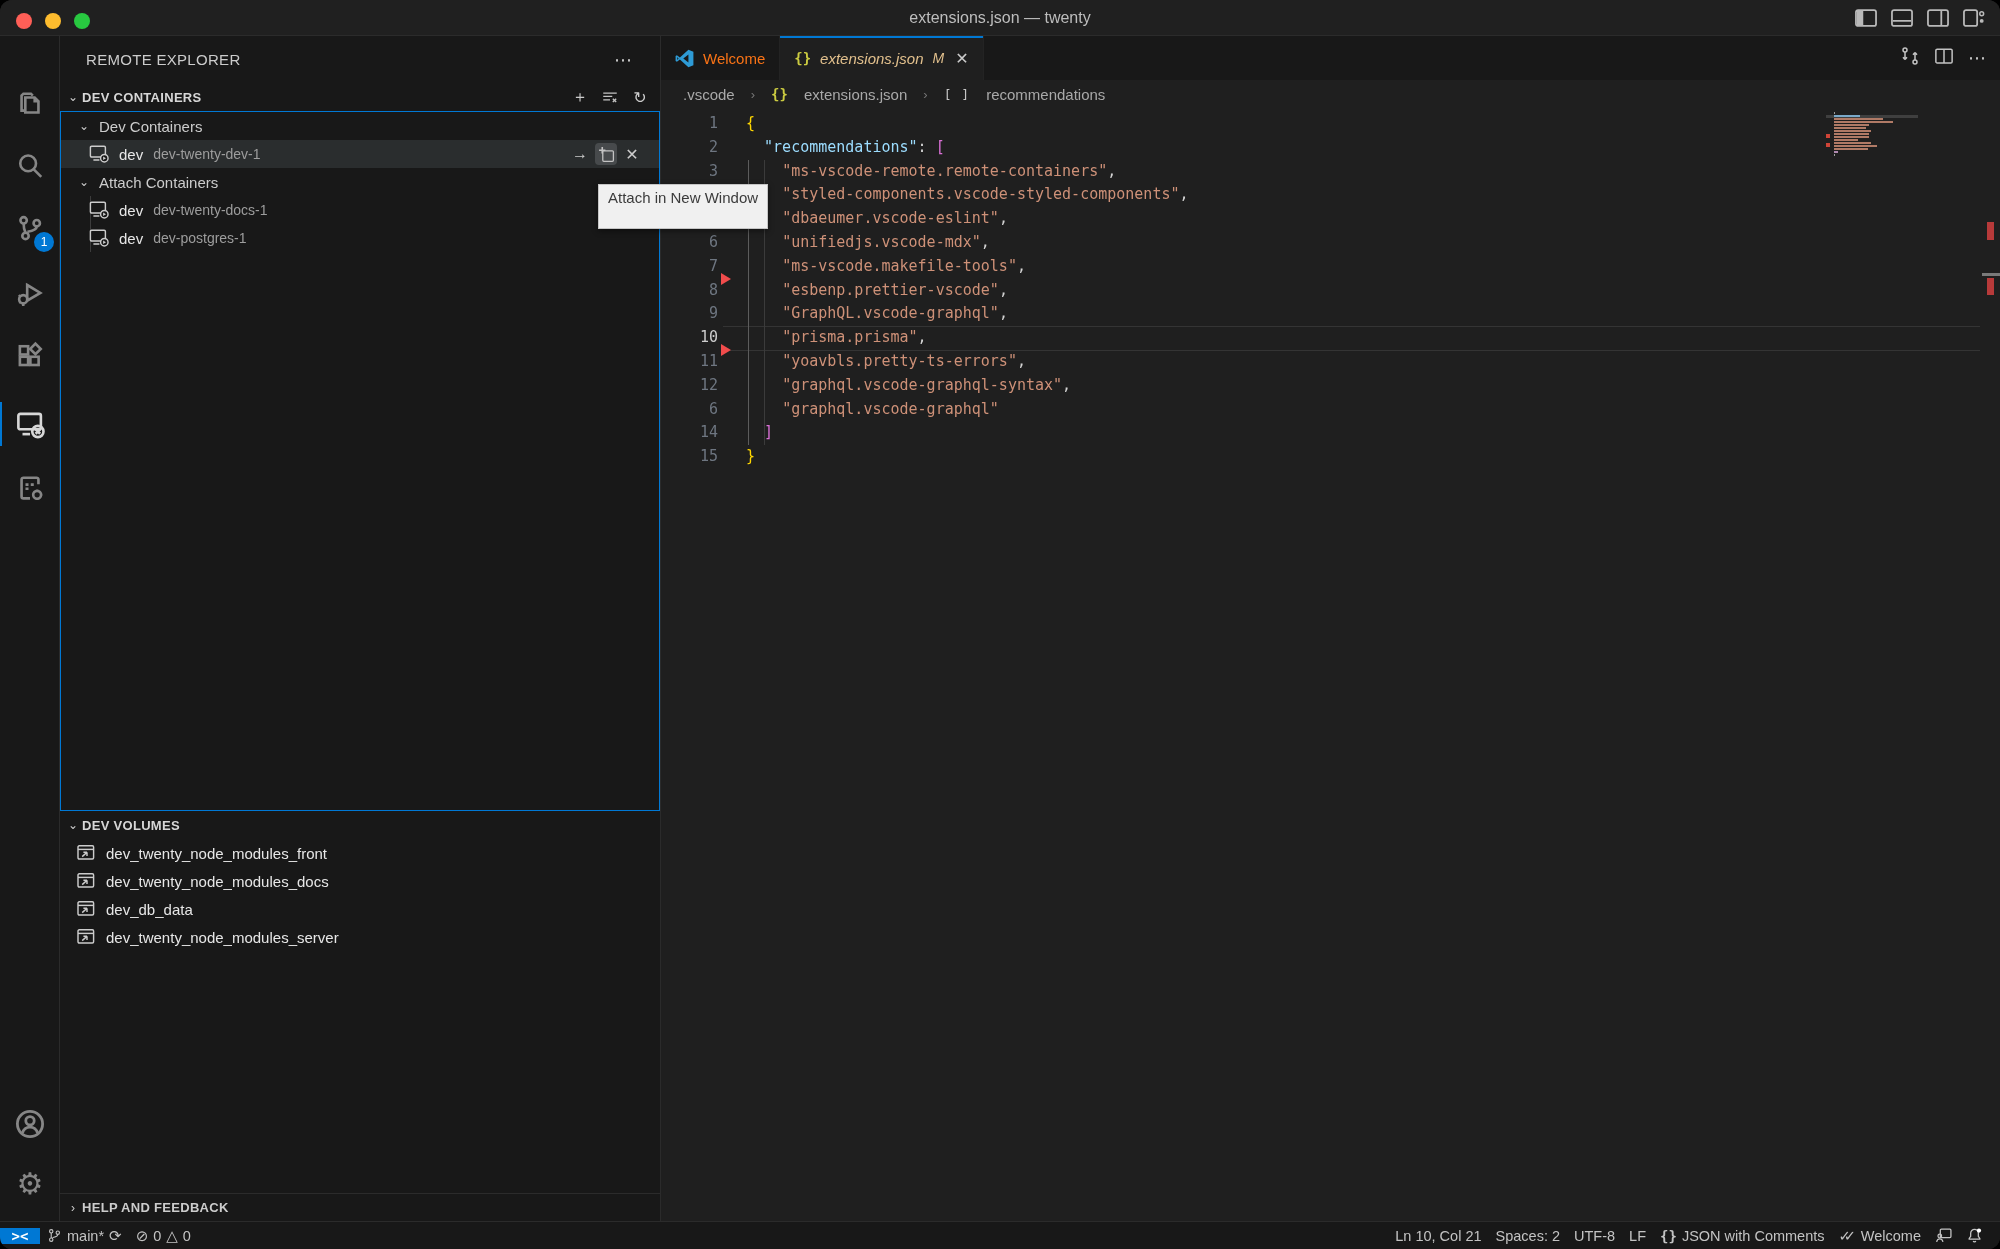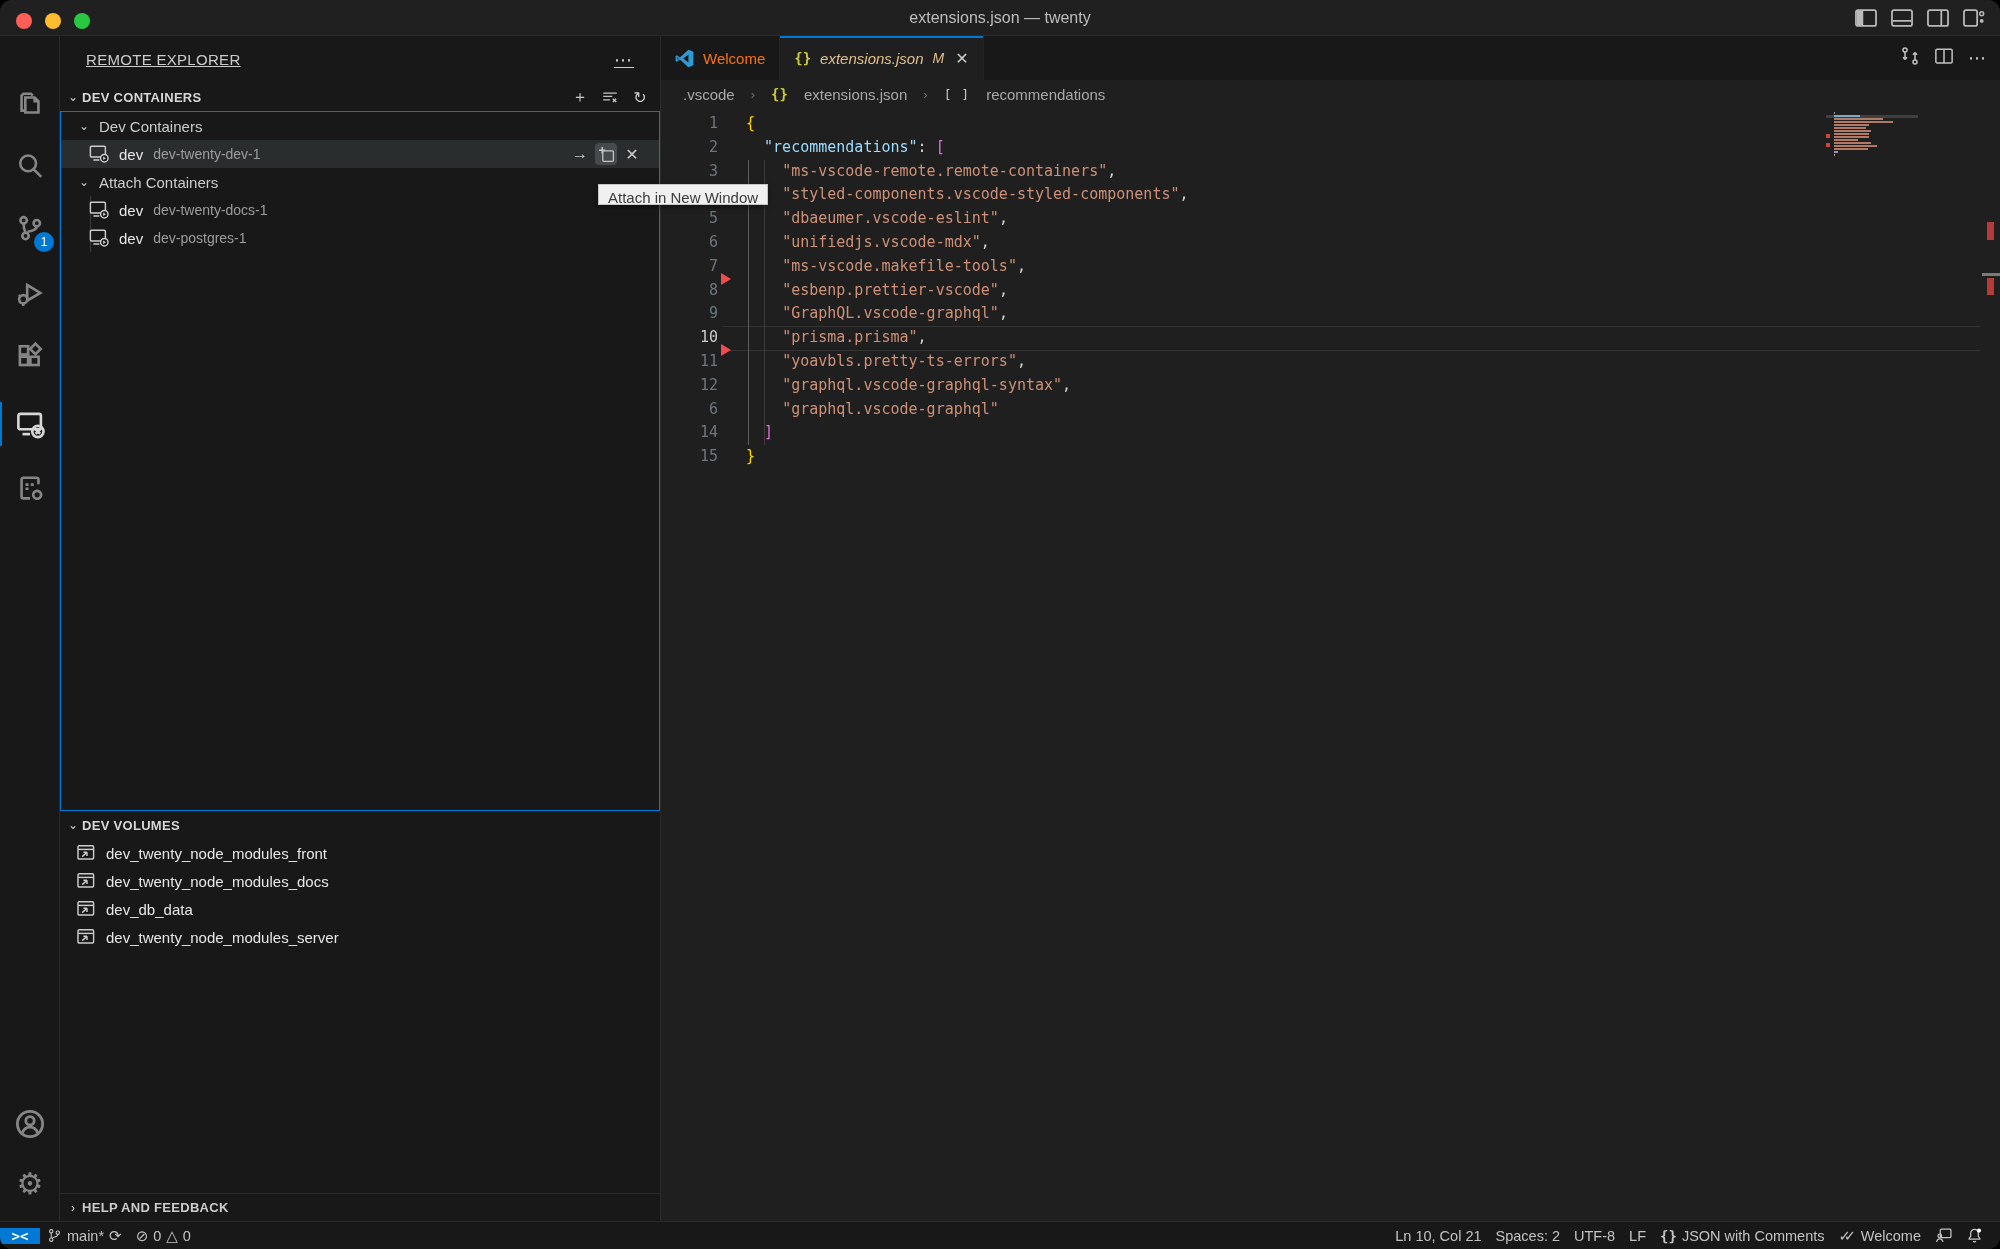--- a/index.html
+++ b/index.html
@@ -23,21 +23,21 @@
   .activitybar { position:relative; width:60px; background:#181818; border-right:1px solid #2b2b2b; flex:none; }
   .ab-item { position:absolute; left:10px; width:40px; height:40px; display:flex; align-items:center; justify-content:center; }
   .ab-item svg { stroke:#868686; fill:none; stroke-width:1.4; }
   .ab-item.active svg { stroke:#d7d7d7; }
   .ab-active-bar { position:absolute; left:0; top:366px; width:2px; height:44px; background:#0078d4; }
   .scm-badge { position:absolute; right:-4px; bottom:-4px; width:20px; height:20px; border-radius:50%; background:#0078d4; color:#fff; font-size:12px; display:flex; align-items:center; justify-content:center; }
   .gear-glyph { font-size:30px; color:#868686; line-height:1; }
 
   
   .sidebar { position:relative; width:601px; background:#181818; border-right:1px solid #2b2b2b; flex:none; font-size:15px; }
-  .sb-title { height:47px; display:flex; align-items:center; padding:0 26px;text-decoration:underline; }
+  .sb-title { height:47px; display:flex; align-items:center; padding:0 26px; }
   .sb-title-text { flex:1; font-size:15px; color:#cccccc; letter-spacing:.3px; }
   .more-dots { color:#cfcfcf; font-size:18px; letter-spacing:2px; }
   .sec-header { height:28px; display:flex; align-items:center; padding:0 8px 0 4px; color:#d7d7d7; }
   .sec-header .chev { width:18px; font-size:12px; color:#cccccc; text-align:center; }
   .sec-label { font-size:13px; font-weight:bold; letter-spacing:.3px; flex:1; }
   .sec-actions { display:flex; gap:6px; }
   .icon-btn { width:24px; height:24px; display:flex; align-items:center; justify-content:center; color:#cccccc; font-size:16px; border-radius:4px; }
   .focus-box { height:700px; border:1px solid #0078d4; overflow:hidden; }
   .row { height:28px; display:flex; align-items:center; }
   .group-row { padding-left:18px; }
@@ -87,21 +87,21 @@
   .del-tri { position:absolute; left:60px; width:0; height:0; border-left:10px solid #f14c4c; border-top:6px solid transparent; border-bottom:6px solid transparent; }
 
   .minimap { position:absolute; top:4px; right:82px; width:92px; }
   .mm-row { position:relative; height:3px; }
   .mm-bar { position:absolute; left:8px; top:0; height:2px; }
   .mm-del { position:absolute; left:0; width:4px; height:4px; background:#d04437; }
   .ovr-red { position:absolute; right:6px; width:7px; background:#b73a3a; }
   .ovr-line { position:absolute; right:0; width:18px; height:3px; background:#7a7a7a; }
 
   
-  .tooltip { position:absolute; left:598px; top:184px; height:21px; background:#f0f0f0; color:#3b3b3b; border:1px solid #c5c5c5; box-shadow:0 2px 6px rgba(0,0,0,.45); font-size:15px; line-height:25px; padding:0 9px; z-index:50; }
+  .tooltip { position:absolute; left:598px; top:184px; height:45px; background:#f0f0f0; color:#3b3b3b; border:1px solid #c5c5c5; box-shadow:0 2px 6px rgba(0,0,0,.45); font-size:15px; line-height:25px; padding:0 9px; z-index:50; }
 
   
   .statusbar { height:28px; background:#181818; border-top:1px solid #2b2b2b; display:flex; align-items:center; font-size:14.5px; color:#c3c3c3; }
   .sb-remote { width:40px; height:100%; background:#0078d4; color:#fff; display:flex; align-items:center; justify-content:center; font-family:"DejaVu Sans Mono",monospace; font-size:14px; font-weight:bold; flex:none; }
   .sb-item { display:flex; align-items:center; gap:5px; padding:0 7px; height:100%; }
   .sb-left { display:flex; align-items:center; }
   .sb-right { margin-left:auto; display:flex; align-items:center; padding-right:10px; }
   .st-ic { font-size:15px; }
   .dbl-check { letter-spacing:-7px; margin-right:7px; }
   svg.line-ic { stroke:#c3c3c3; fill:none; stroke-width:1.2; }

